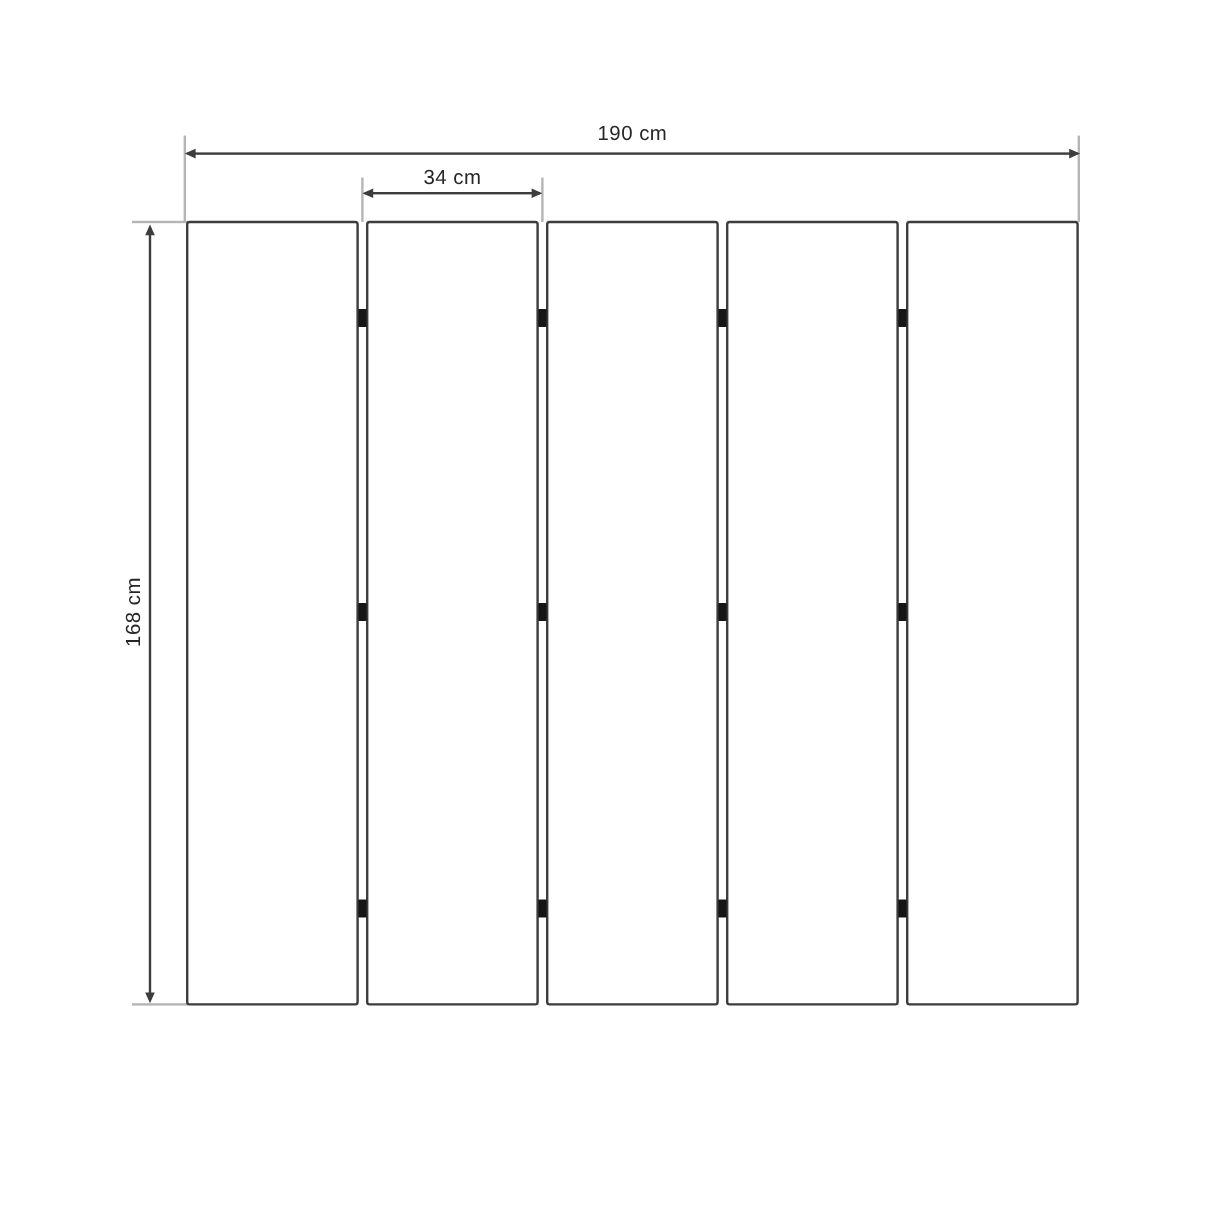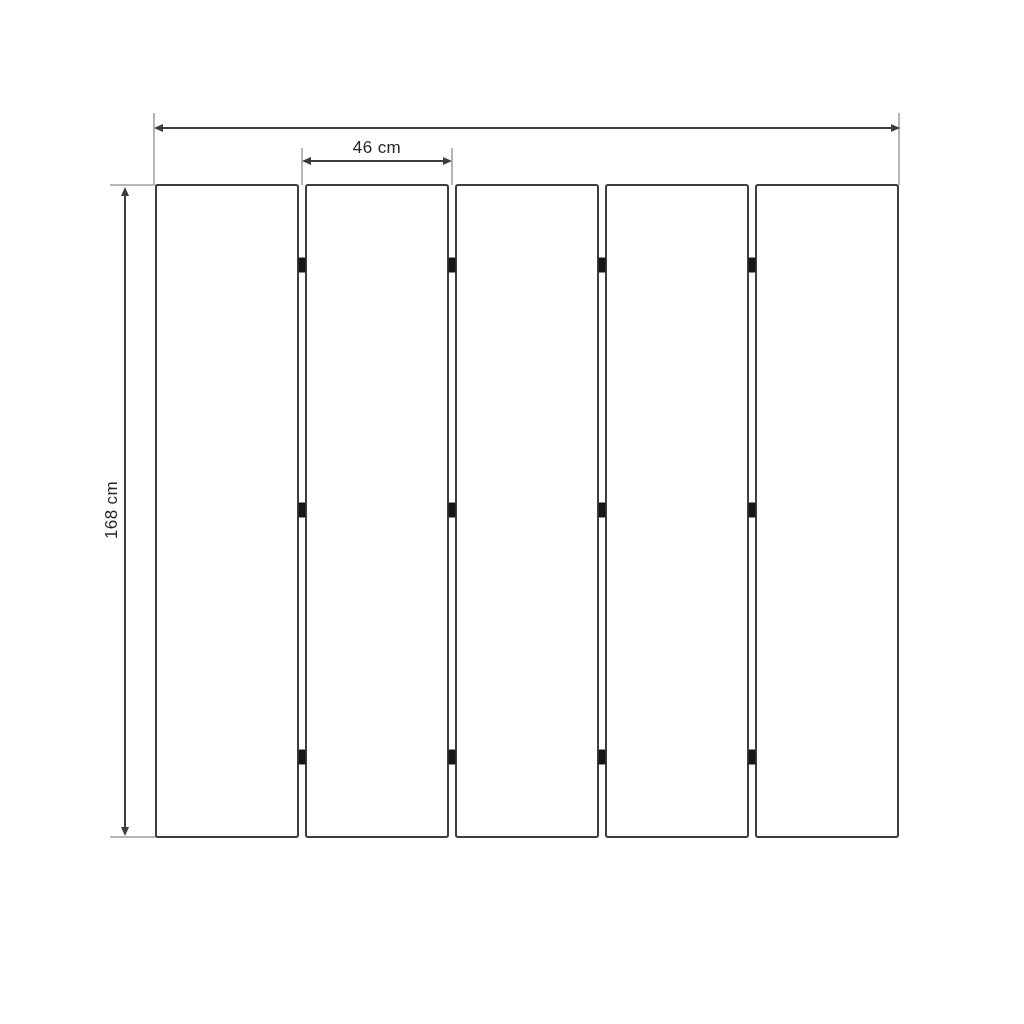--- a/index.html
+++ b/index.html
@@ -95,28 +95,29 @@
     background:var(--hinge);
     border-radius:1px;
     transform:translate(-50%,-50%);
   }
 </style>
 </head>
 <body>
 
 <div class="canvas">
 
+  <div class="dim-label dim-label-total">190 cm</div>
   <div class="ext ext-v ext-total-left"></div>
   <div class="ext ext-v ext-total-right"></div>
   <div class="dim-line-h dim-line-total">
     <span class="arr arr-left"></span>
     <span class="arr arr-right"></span>
   </div>
 
-  <div class="dim-label dim-label-panel">46 cm</div>
+  <div class="dim-label dim-label-panel">34 cm</div>
   <div class="ext ext-v ext-panel-left"></div>
   <div class="ext ext-v ext-panel-right"></div>
   <div class="dim-line-h dim-line-panel">
     <span class="arr arr-left"></span>
     <span class="arr arr-right"></span>
   </div>
 
   <div class="dim-label dim-label-height">
       <span>168 cm</span>
     </div>

